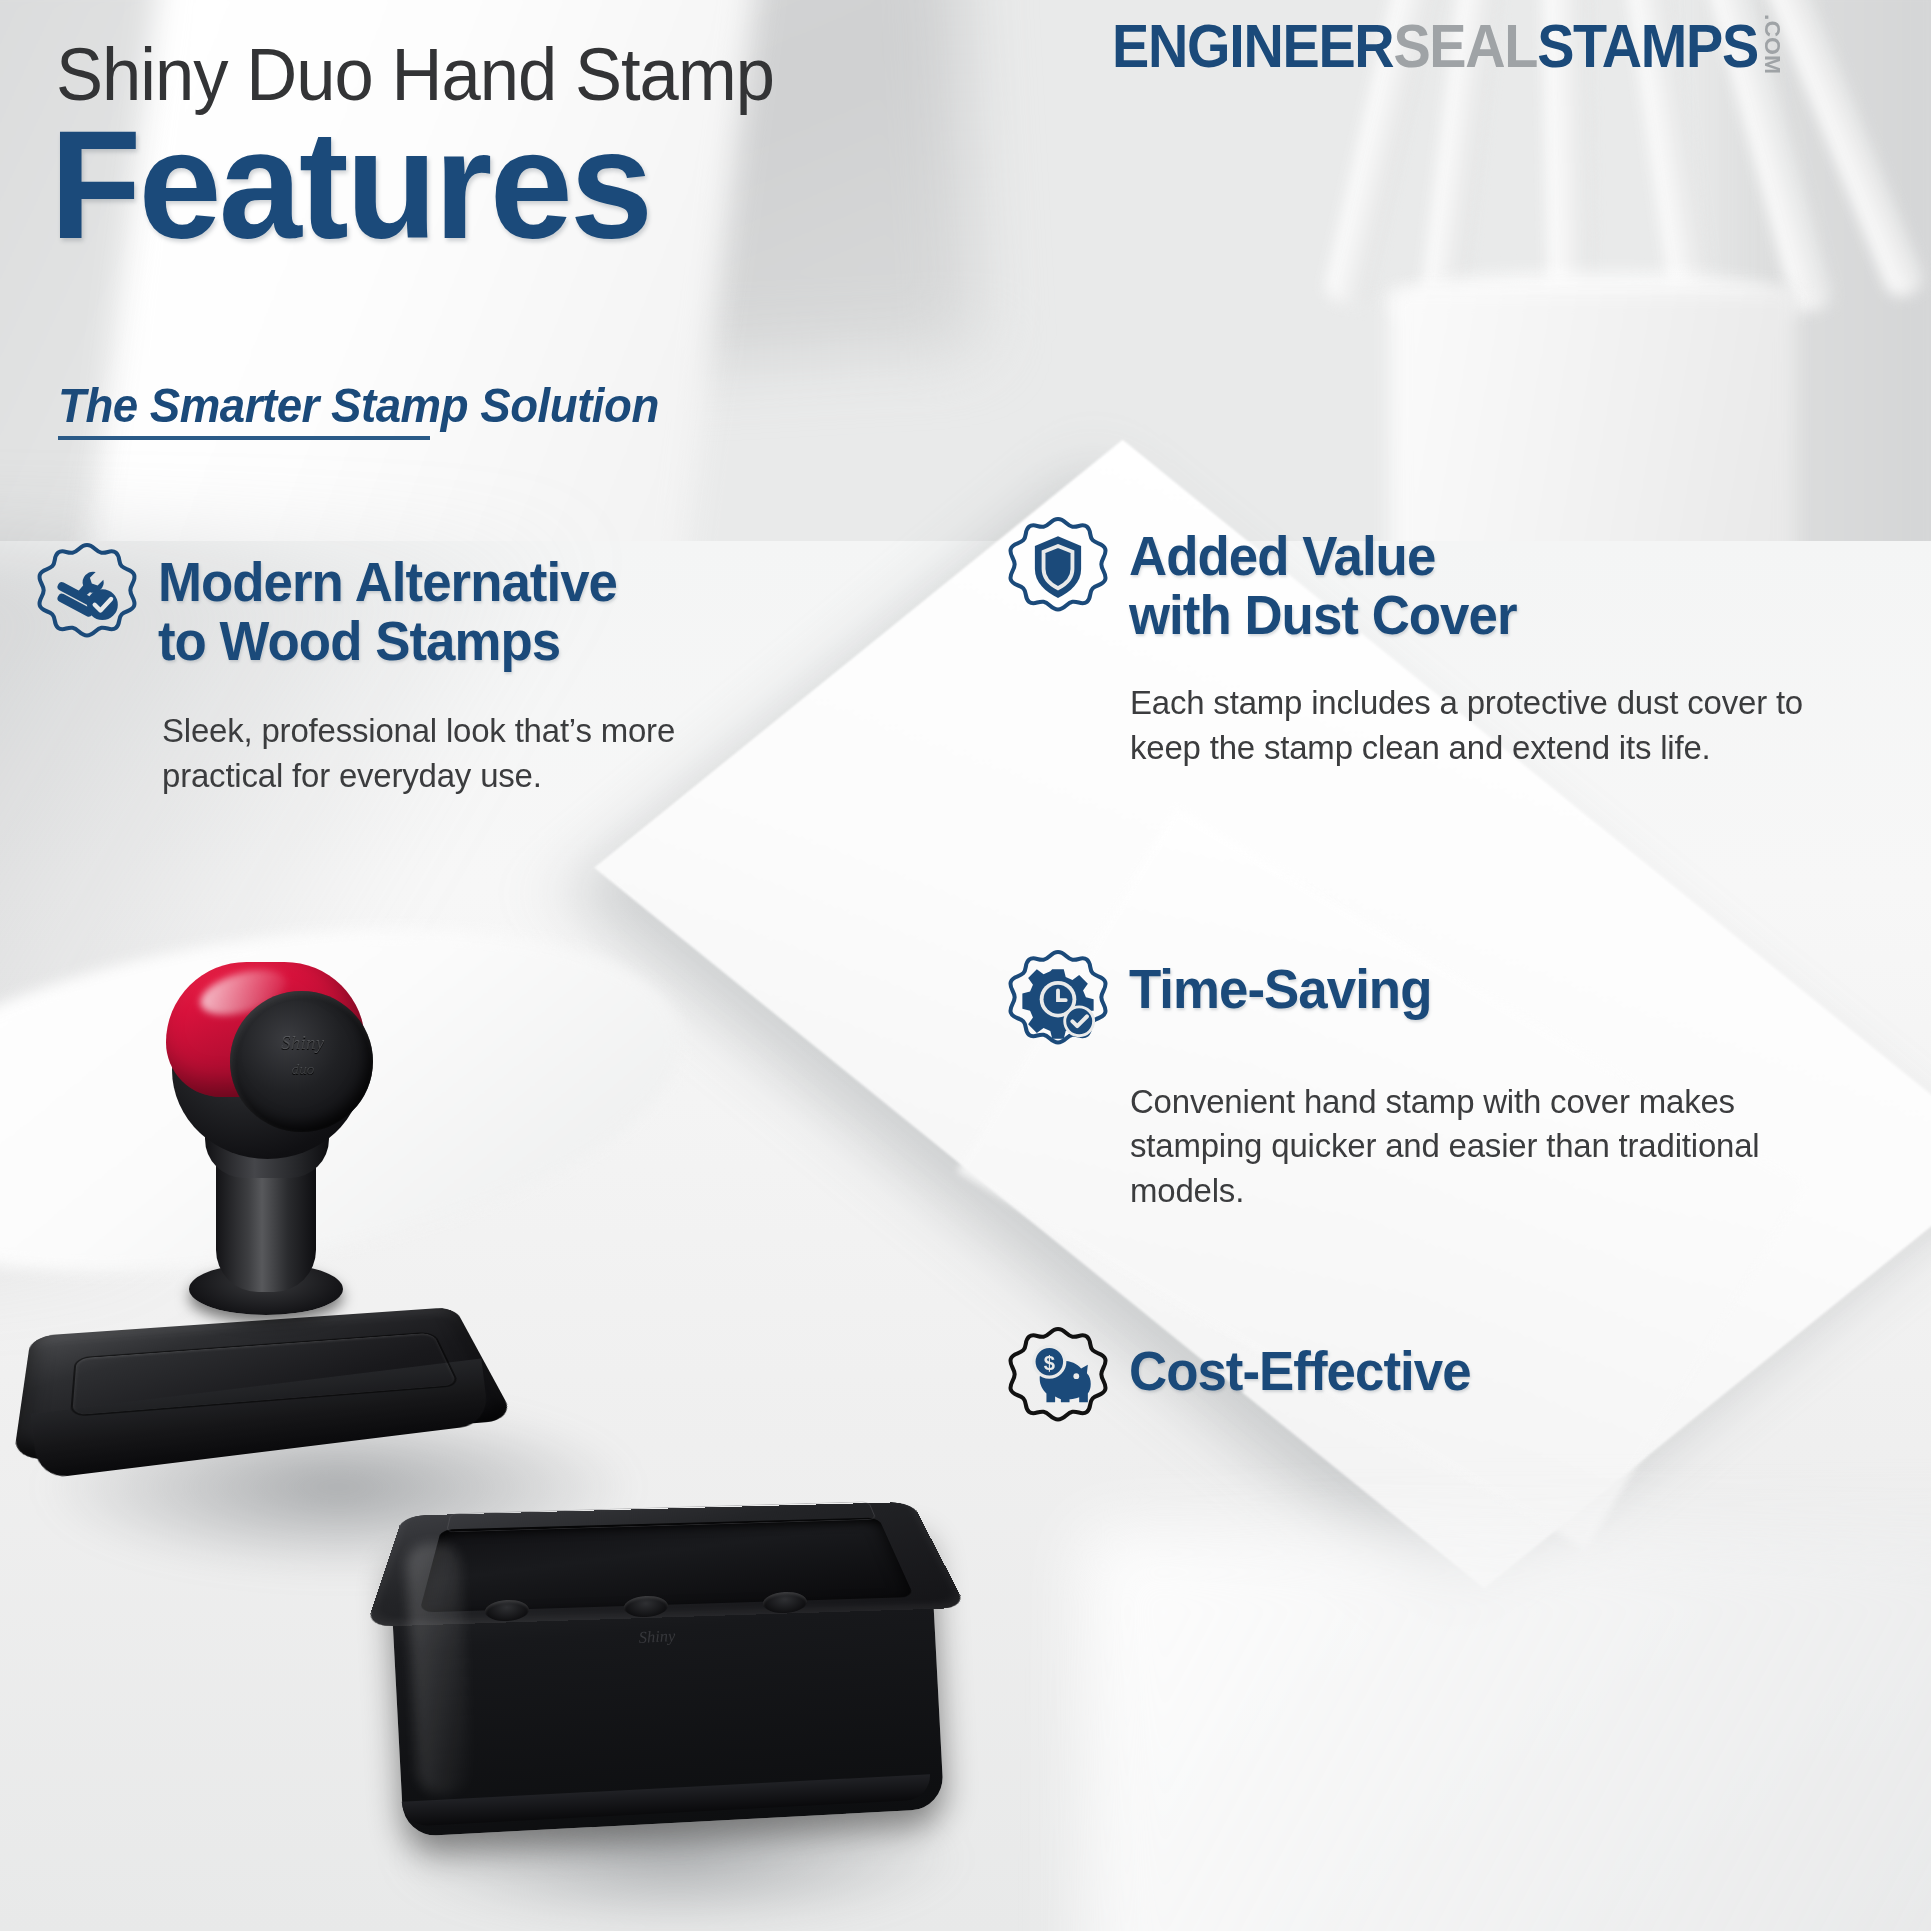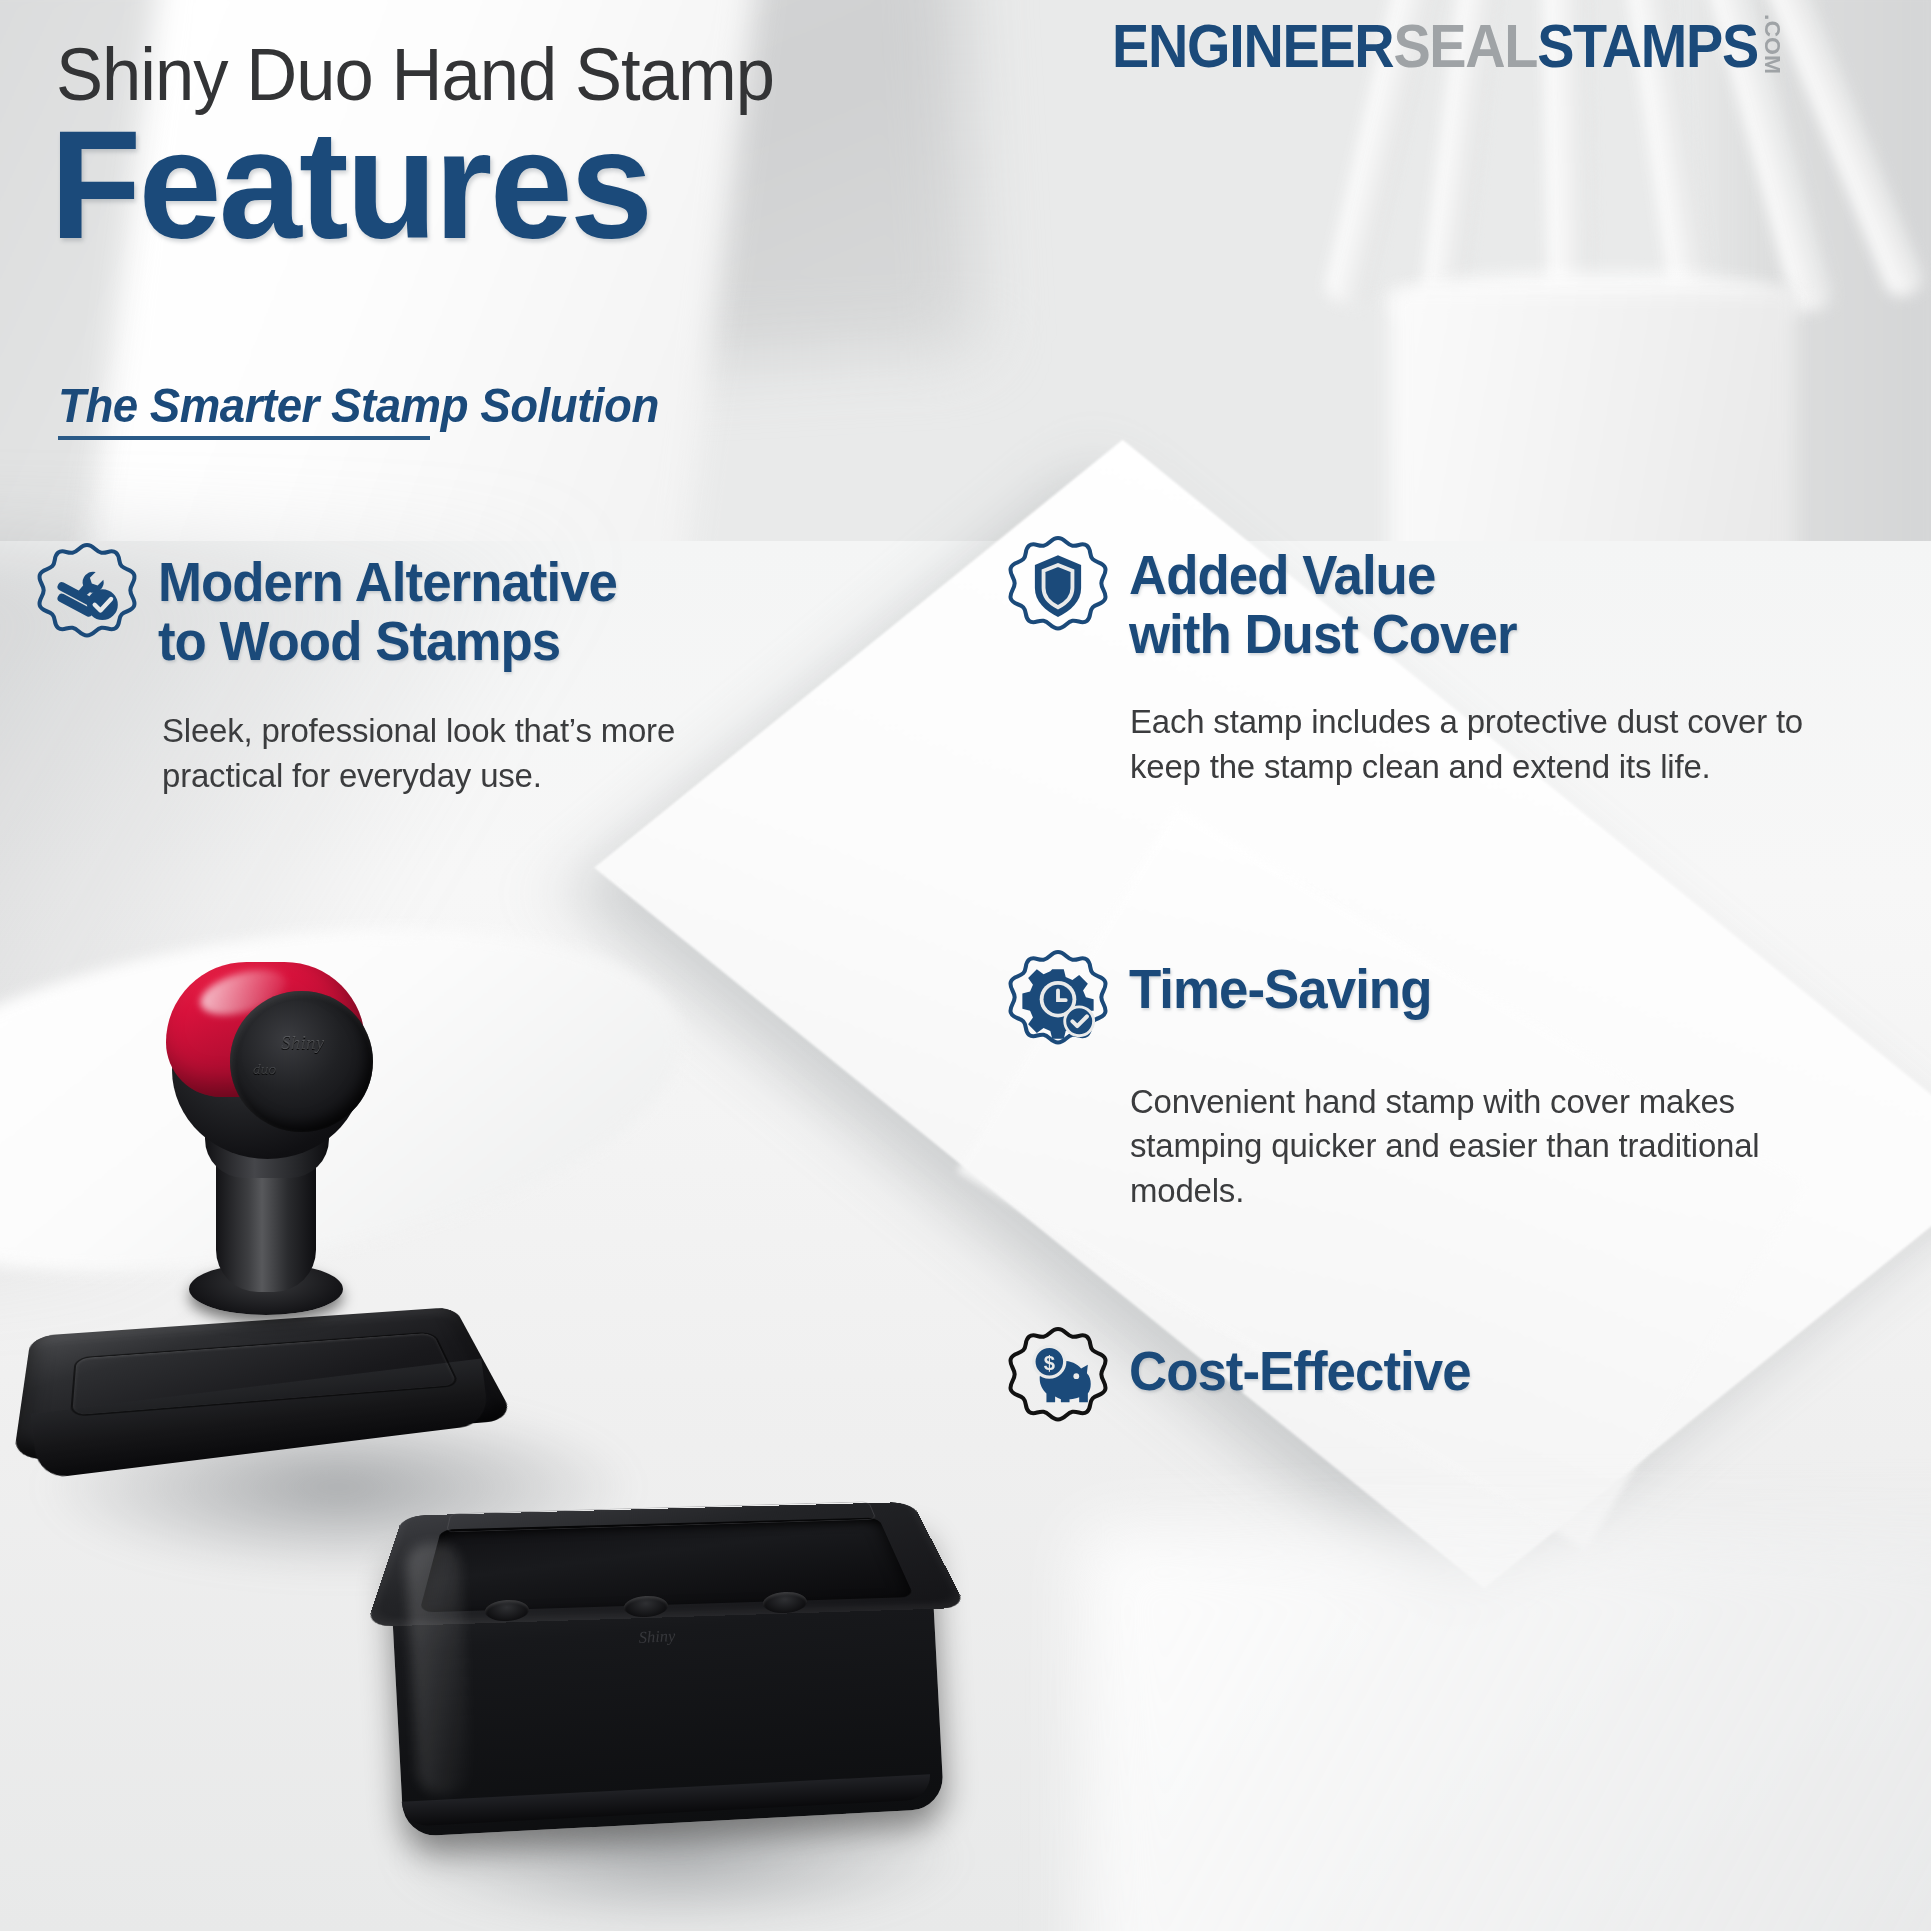--- a/index.html
+++ b/index.html
@@ -172,21 +172,21 @@
     border-radius:50%;
     box-shadow:inset 1.9px 2.9px 6.8px rgba(255,255,255,.12), inset -4.8px -6.8px 13.5px rgba(0,0,0,.8);
   }
   .st-brand{
     position:absolute; left:253px; top:135px; width:100px; text-align:center;
     color:rgba(150,152,156,.36); font-size:18.3px; font-style:italic;
     font-family:"Liberation Serif", serif; letter-spacing:0.6px;
     text-shadow:0 1px 0 rgba(0,0,0,.8);
   }
   .st-brand2{
-    position:absolute; left:253px; top:162px; width:100px; text-align:left;
+    position:absolute; left:253px; top:162px; width:100px; text-align:center;
     color:rgba(150,152,156,.30); font-size:15.4px; font-style:italic;
     font-family:"Liberation Serif", serif;
     text-shadow:0 1px 0 rgba(0,0,0,.8);
   }
 
   
   #cover{ position:absolute; left:377px; top:1429px; width:618px; height:502px; }
   .cv-shadow{
     position:absolute; left:9.7px; top:357px; width:579px; height:145px;
     background:radial-gradient(ellipse at 50% 50%,rgba(120,124,128,.5),rgba(120,124,128,0) 70%);
@@ -310,21 +310,21 @@
   .feat-body{
     font-size:34px; font-weight:300; color:#3b3c3e; line-height:1.30;
     font-family:"Liberation Sans Narrow","Liberation Sans", sans-serif;
     letter-spacing:-0.2px;
     transform:scaleX(.97); transform-origin:left top;
   }
 
   #feat-1{ left:35px;  top:541px;  width:734px; }
   #feat-1 .feat-body{ margin-left:127px; margin-top:37px; }
 
-  #feat-2{ left:1006px; top:534px; width:869px; }
+  #feat-2{ left:1006px; top:515px; width:869px; }
   #feat-2 .feat-body{ margin-left:124px; margin-top:35px; }
 
   #feat-3{ left:1006px; top:948px; width:869px; }
   #feat-3 .feat-body{ margin-left:124px; margin-top:19.3px; }
 
   #feat-4{ left:1006px; top:1325px; width:869px; }
   #feat-4 .feat-title{ margin-top:17.4px; }
 </style>
 </head>
 <body>

